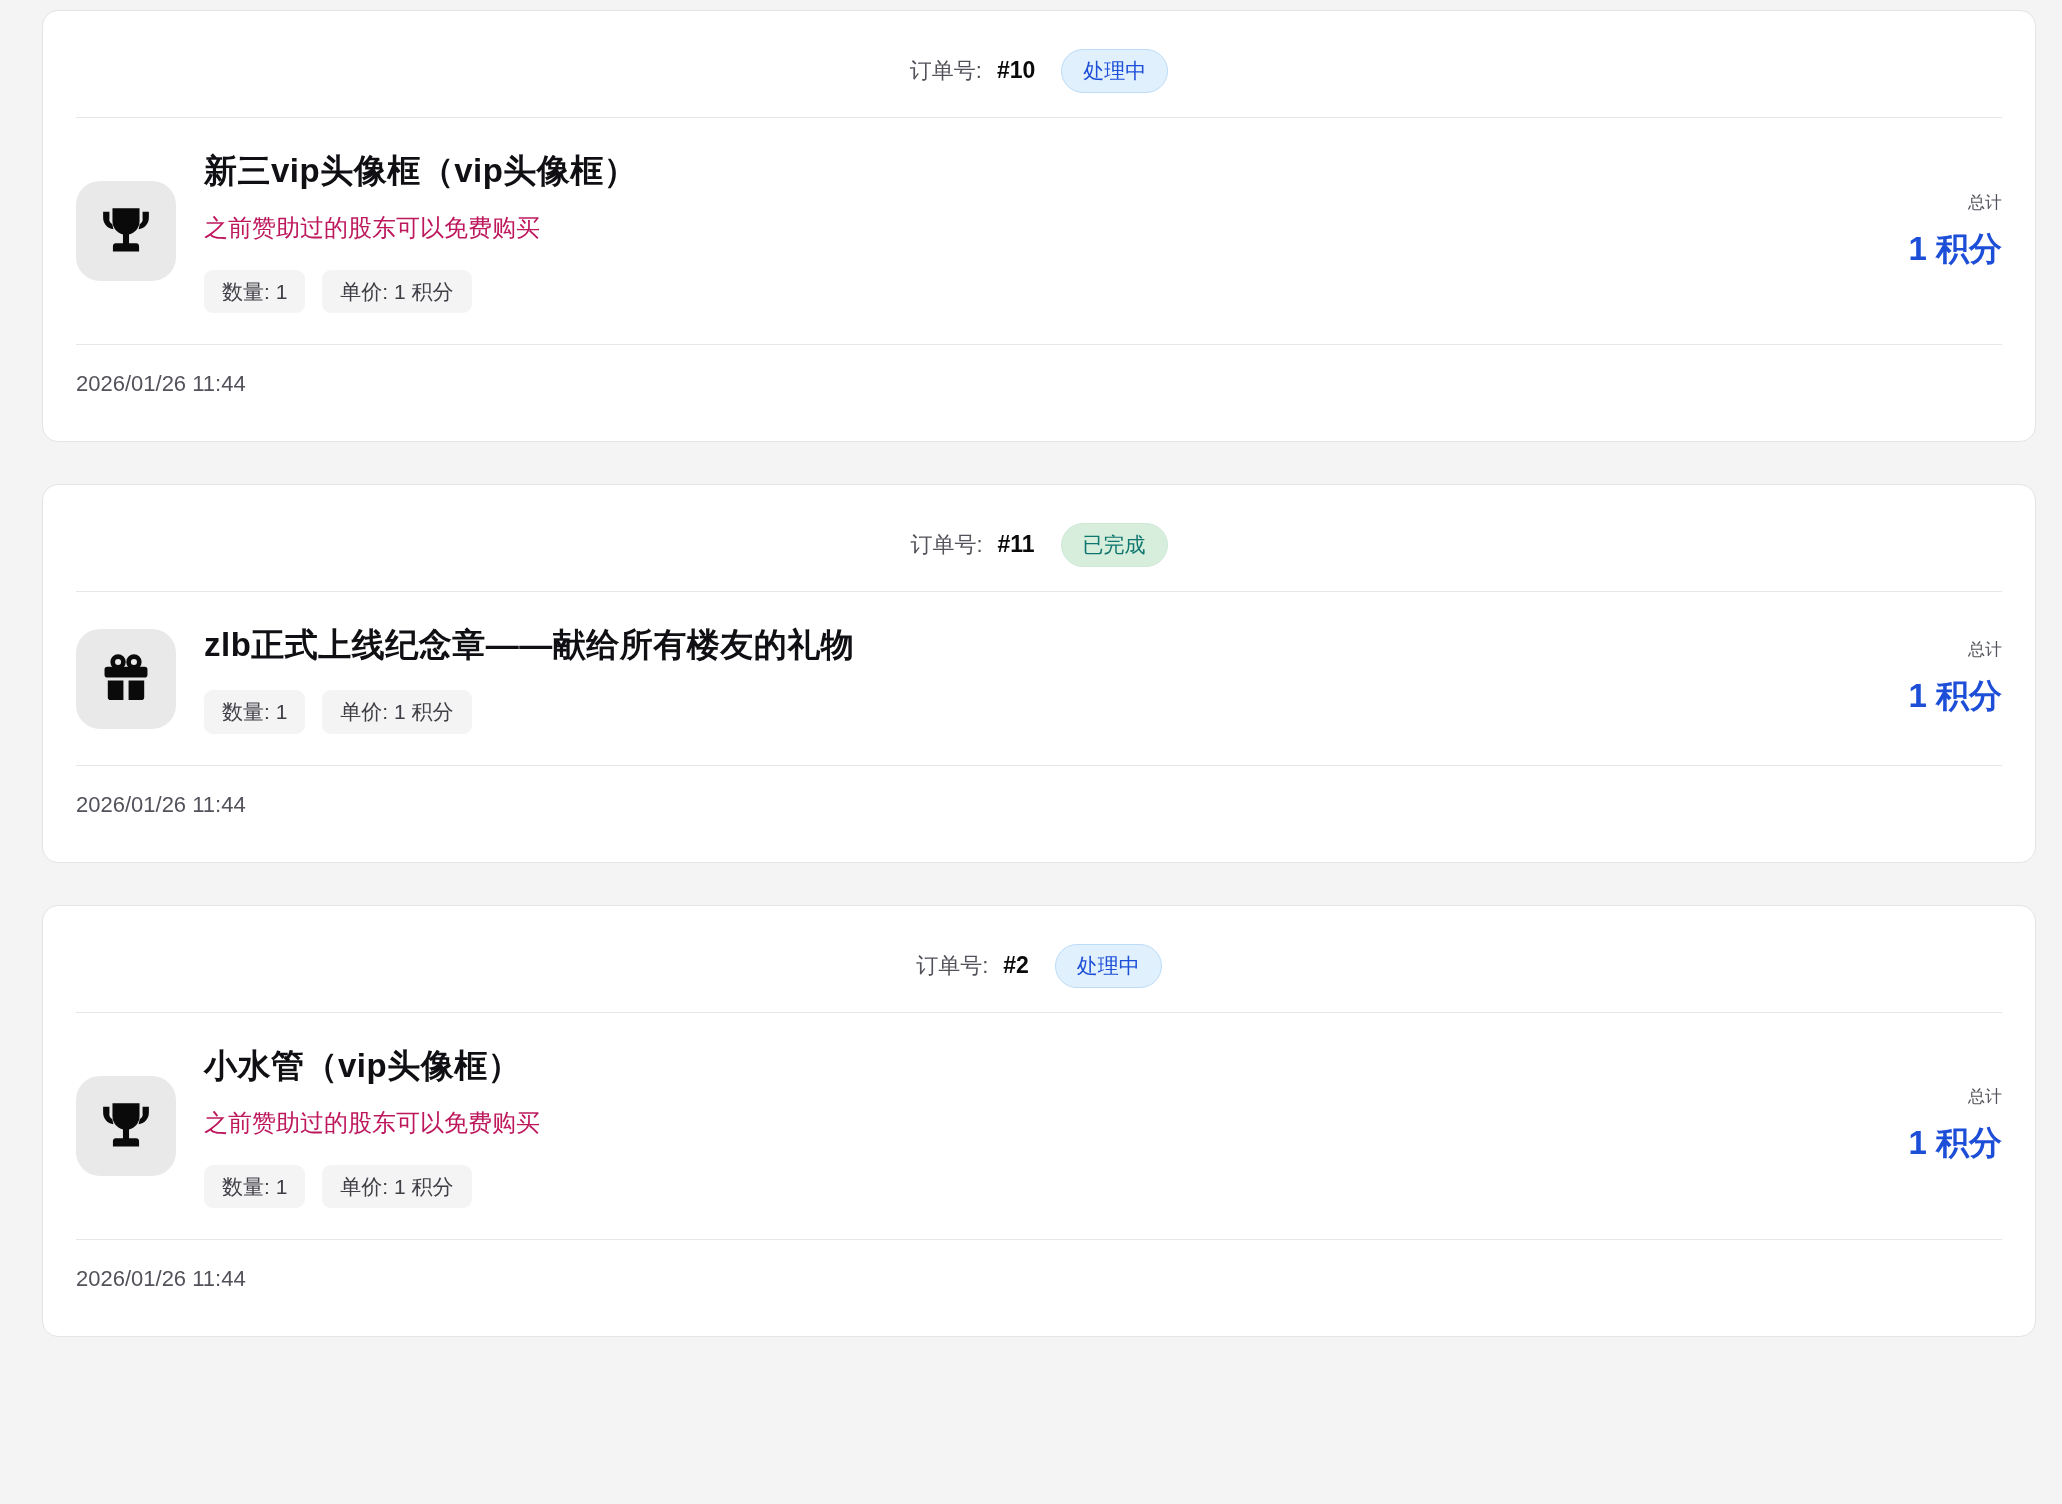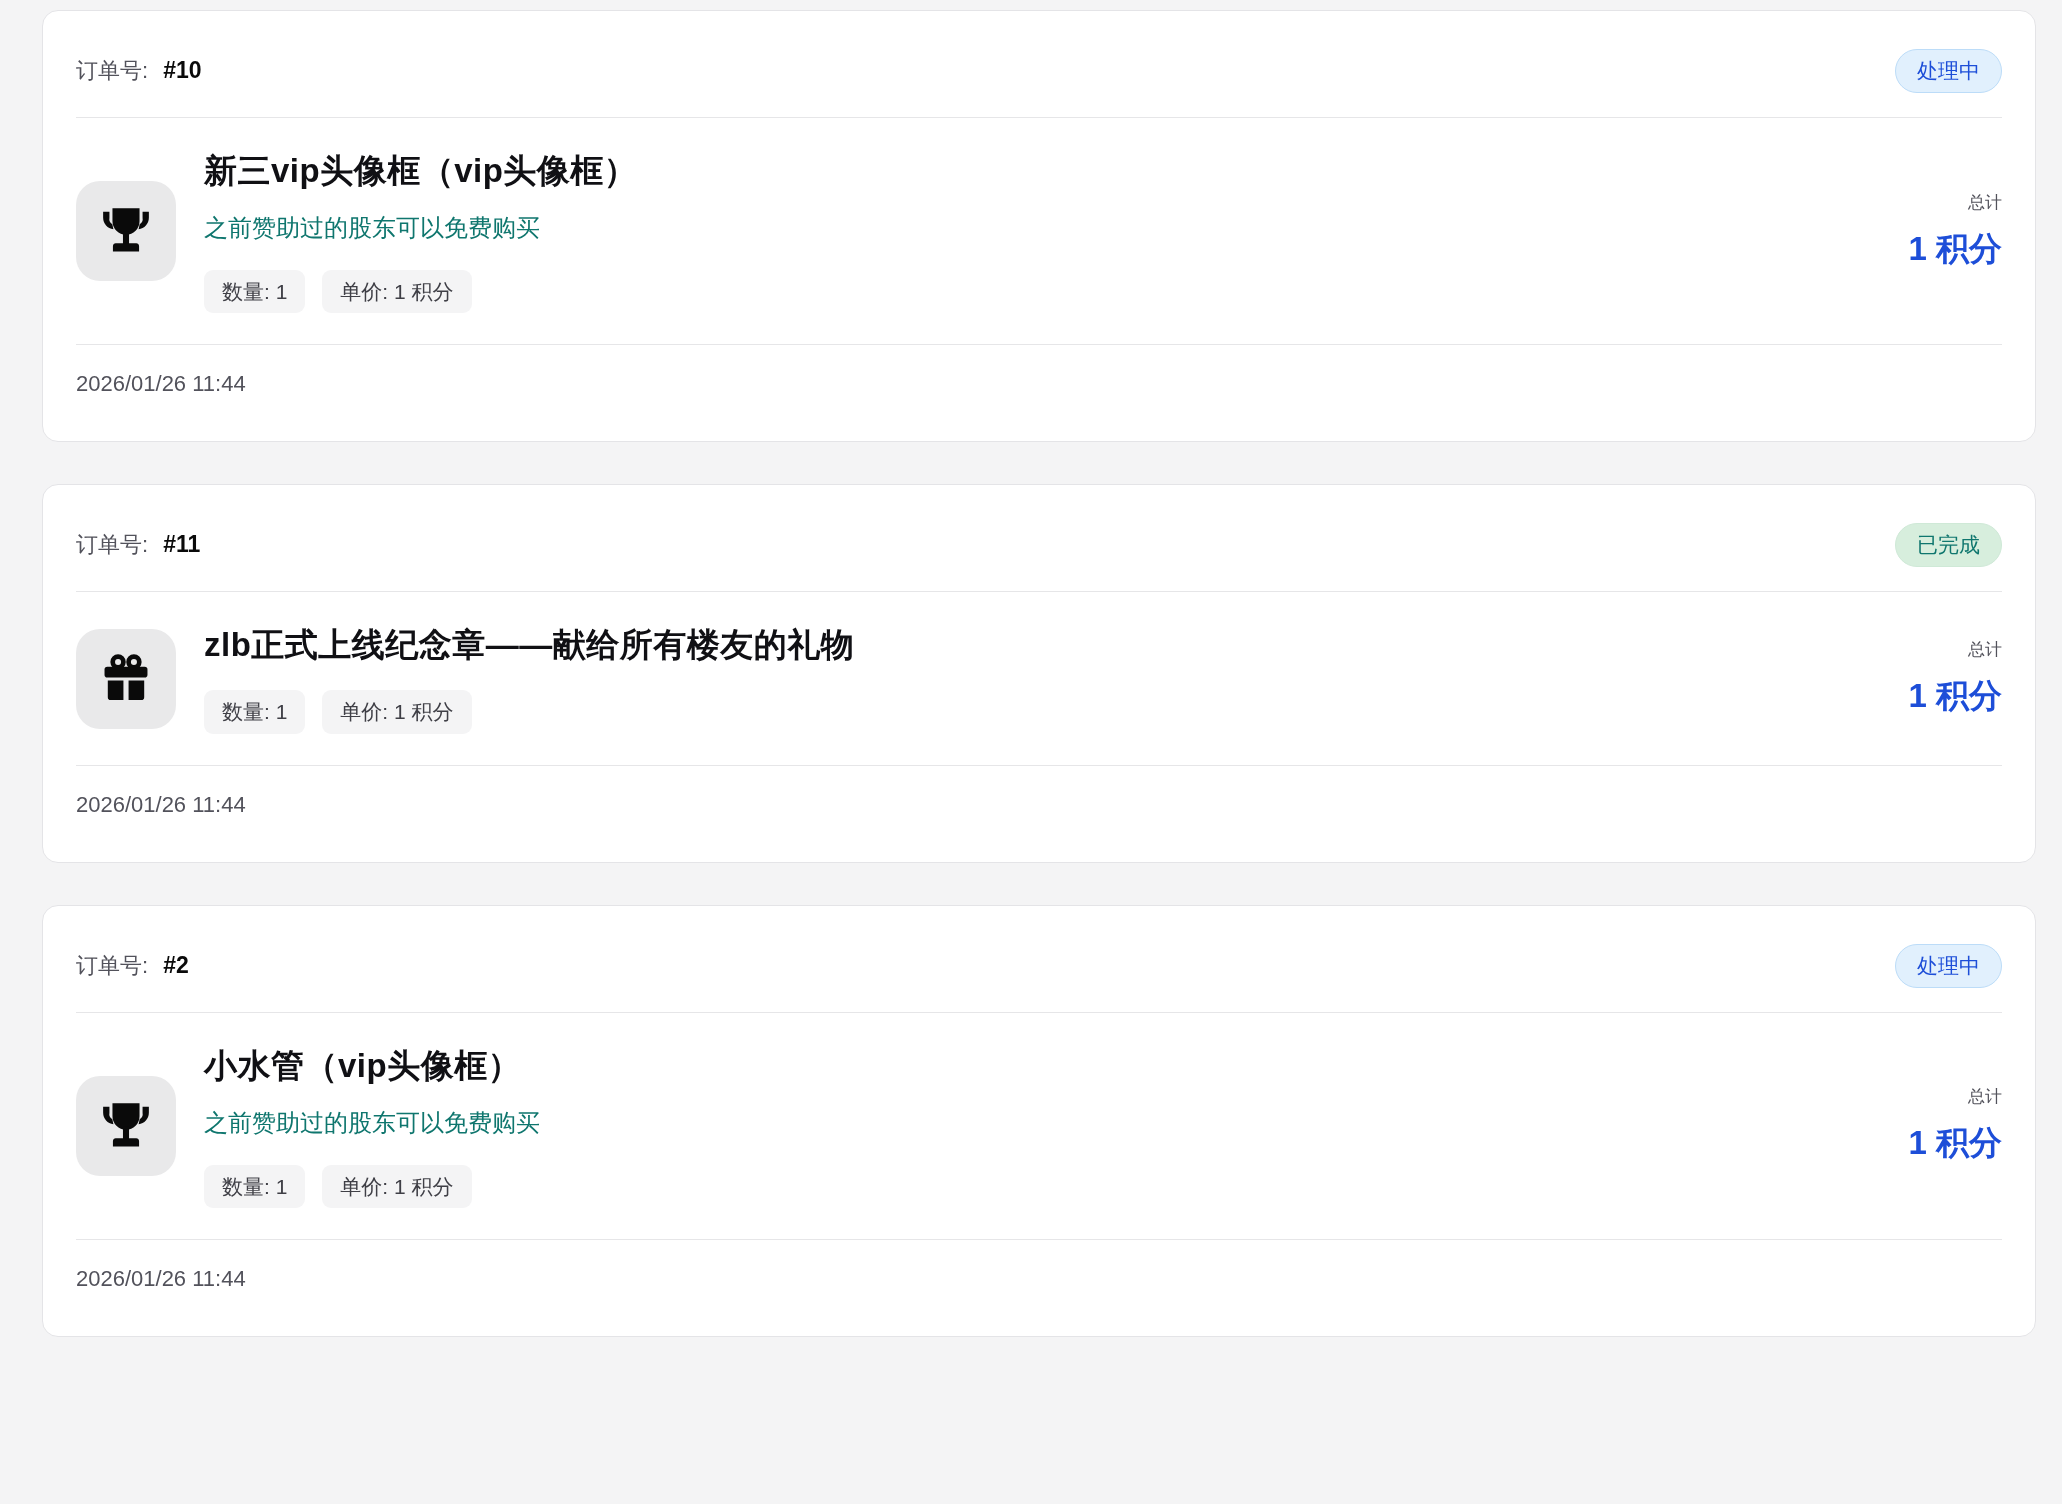--- a/index.html
+++ b/index.html
@@ -18,21 +18,21 @@
   }
   .order-card {
     background: #ffffff;
     border: 1.5px solid #e4e4e7;
     border-radius: 16px;
     margin-bottom: 42px;
     box-sizing: border-box;
   }
   .card-header {
     display: flex;
-    justify-content: space-between;
+    justify-content: center;
     align-items: center;
     margin: 0 33px;
     padding: 38px 0 24px;
     border-bottom: 1.5px solid #e6e6e8;
     gap: 26px;
   }
   .order-no { display: flex; align-items: baseline; gap: 15px; font-size: 22px; }
   .order-no-label { color: #52525b; }
   .order-no-value { color: #0a0a0a; font-weight: 700; font-size: 23px; }
   .badge {
@@ -72,21 +72,21 @@
     margin: 0 0 14px;
     font-size: 33px;
     font-weight: 700;
     color: #101014;
     letter-spacing: 0.5px;
   }
   .item-desc {
     margin: 0;
     font-size: 24px;
     line-height: 40px;
-    color: #0f766e;
+    color: #be185d;
   }
   .item-tags { margin-top: 22px; display: flex; gap: 17px; }
   .tag {
     background: #f4f4f5;
     color: #3f3f46;
     font-size: 21px;
     line-height: 1.2;
     padding: 9px 18px;
     border-radius: 9px;
   }

